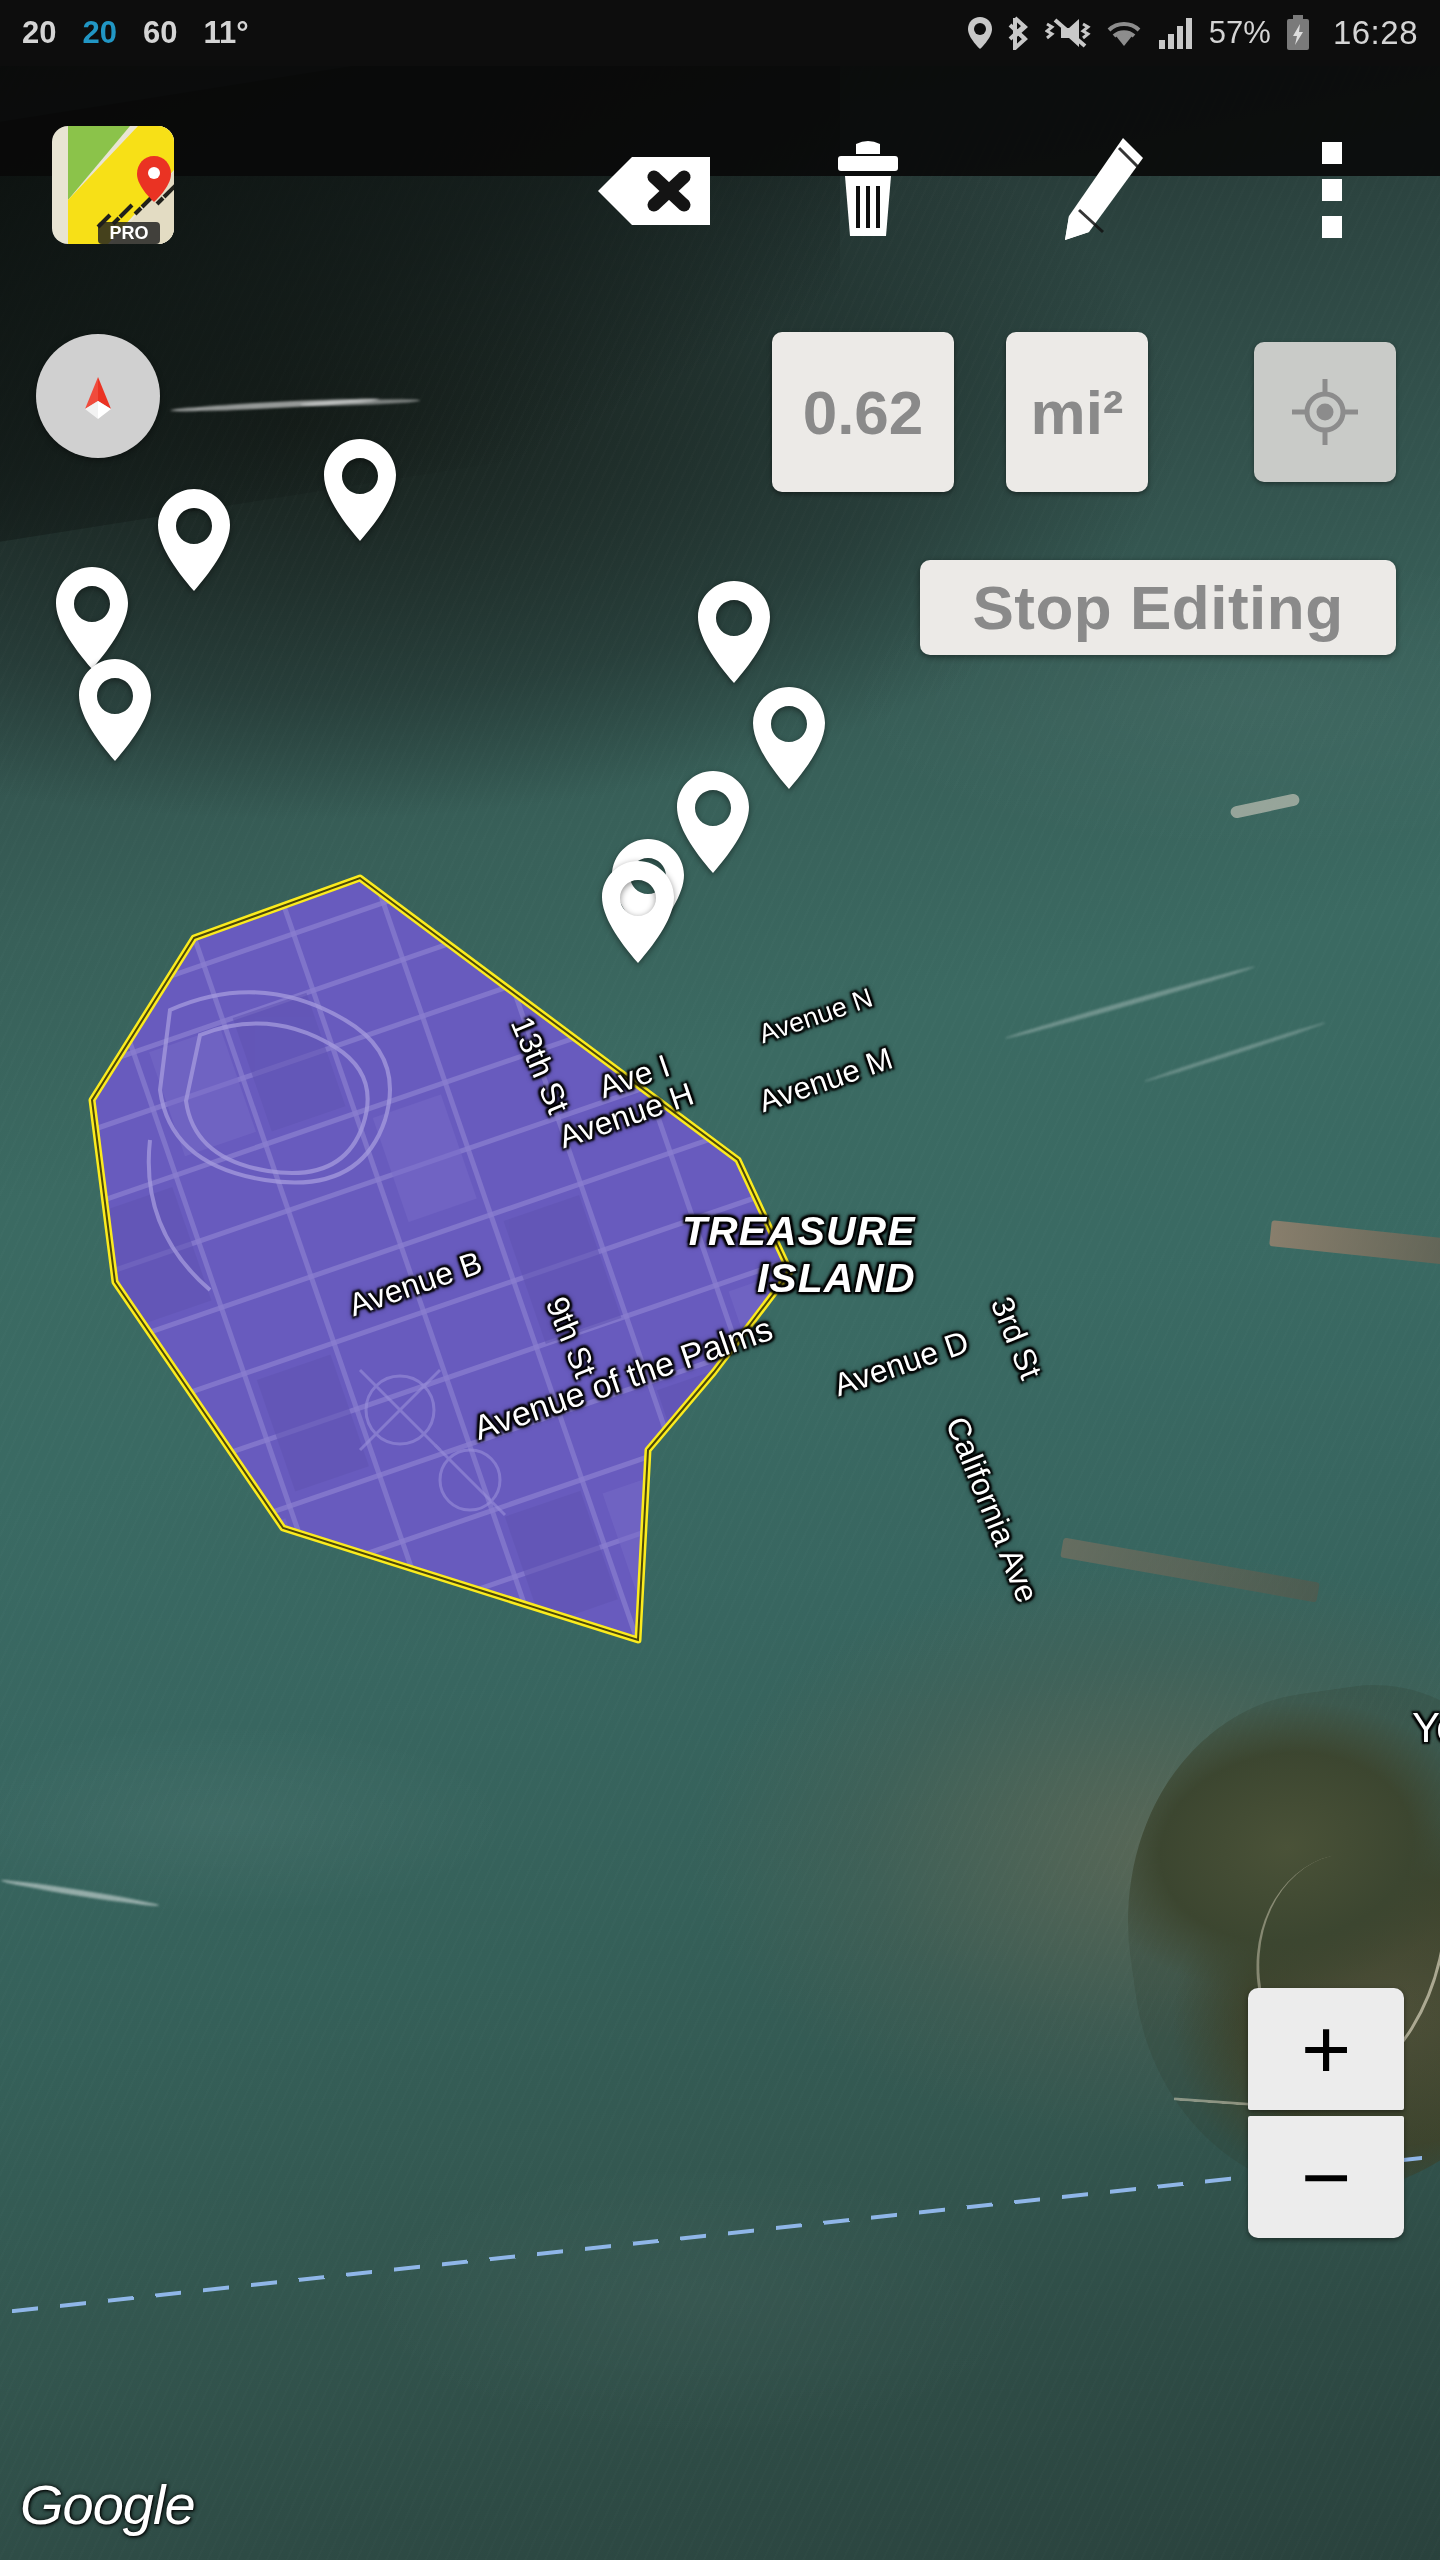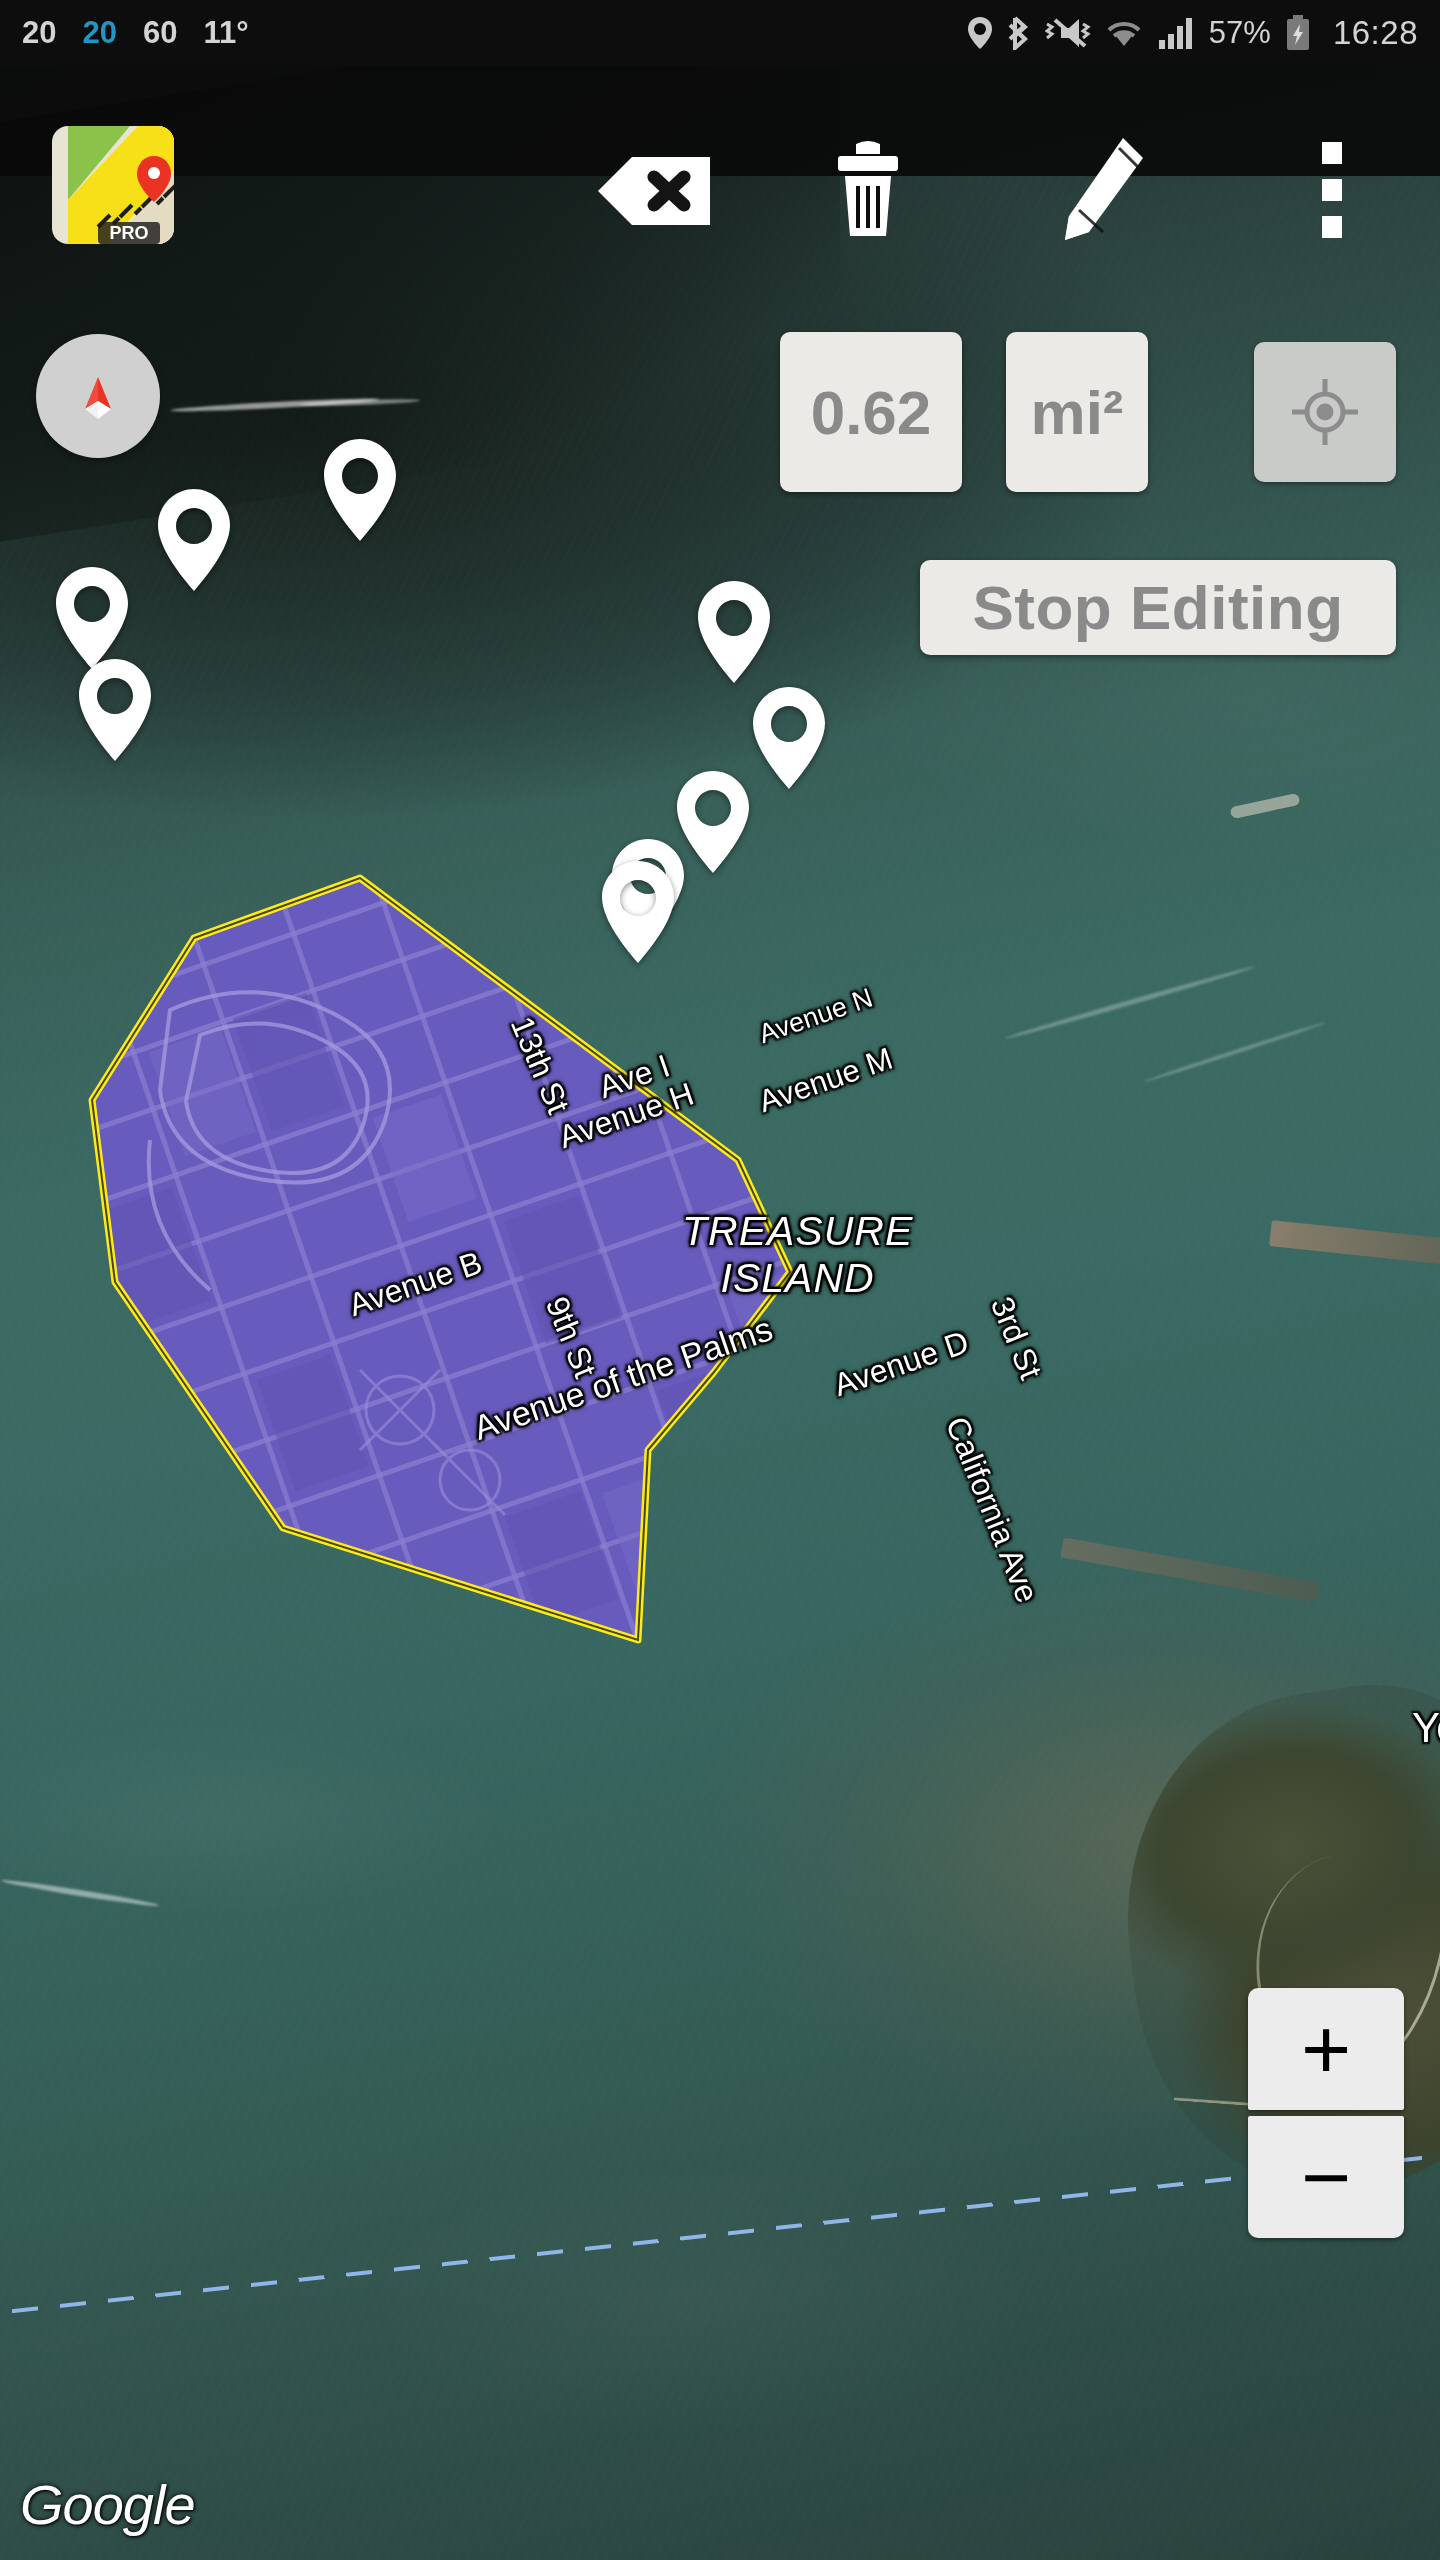--- a/index.html
+++ b/index.html
@@ -90,22 +90,22 @@
     color:#fff;
     font-family:"Liberation Sans", sans-serif;
     font-weight:400;
     white-space:nowrap;
     text-shadow:
       -2px -2px 2px #000, 2px -2px 2px #000, -2px 2px 2px #000, 2px 2px 2px #000,
       0 0 4px #000, 0 0 6px #000;
     pointer-events:none;
   }
   .maplabel.bigplace {
-    font-weight:400; font-style:italic; letter-spacing:1px;
-    text-align:center; line-height:1.15;
+    font-weight:700; font-style:italic; letter-spacing:1px;
+    text-align:right; line-height:1.15;
   }
 
   
   .pin { position:absolute; width:76px; height:104px; filter:drop-shadow(0 2px 3px rgba(0,0,0,0.45)); }
 
   
   #statusbar {
     position:absolute; left:0; top:0; width:1440px; height:66px;
     background:#0d0d0d; color:#d4d4d4;
     display:flex; align-items:center; justify-content:space-between;
@@ -139,21 +139,21 @@
     box-shadow:0 2px 6px rgba(0,0,0,0.4);
     display:flex; align-items:center; justify-content:center;
   }
 
   .valbox {
     position:absolute; background:#eceae7; border-radius:10px;
     box-shadow:0 2px 5px rgba(0,0,0,0.45);
     display:flex; align-items:center; justify-content:center;
     color:#8a8a8a; font-weight:bold;
   }
-  #val-number { left:772px; top:332px; width:182px; height:160px; font-size:62px;margin-left:8px; }
+  #val-number { left:772px; top:332px; width:182px; height:160px; font-size:62px; }
   #val-unit   { left:1006px; top:332px; width:142px; height:160px; font-size:62px; }
   #btn-locate {
     position:absolute; left:1254px; top:342px; width:142px; height:140px;
     background:#c9cbc8; border-radius:10px;
     box-shadow:0 2px 5px rgba(0,0,0,0.4);
     display:flex; align-items:center; justify-content:center;
   }
   #btn-stop-editing {
     position:absolute; left:920px; top:560px; width:476px; height:95px;
     background:#eceae7; border-radius:10px;

